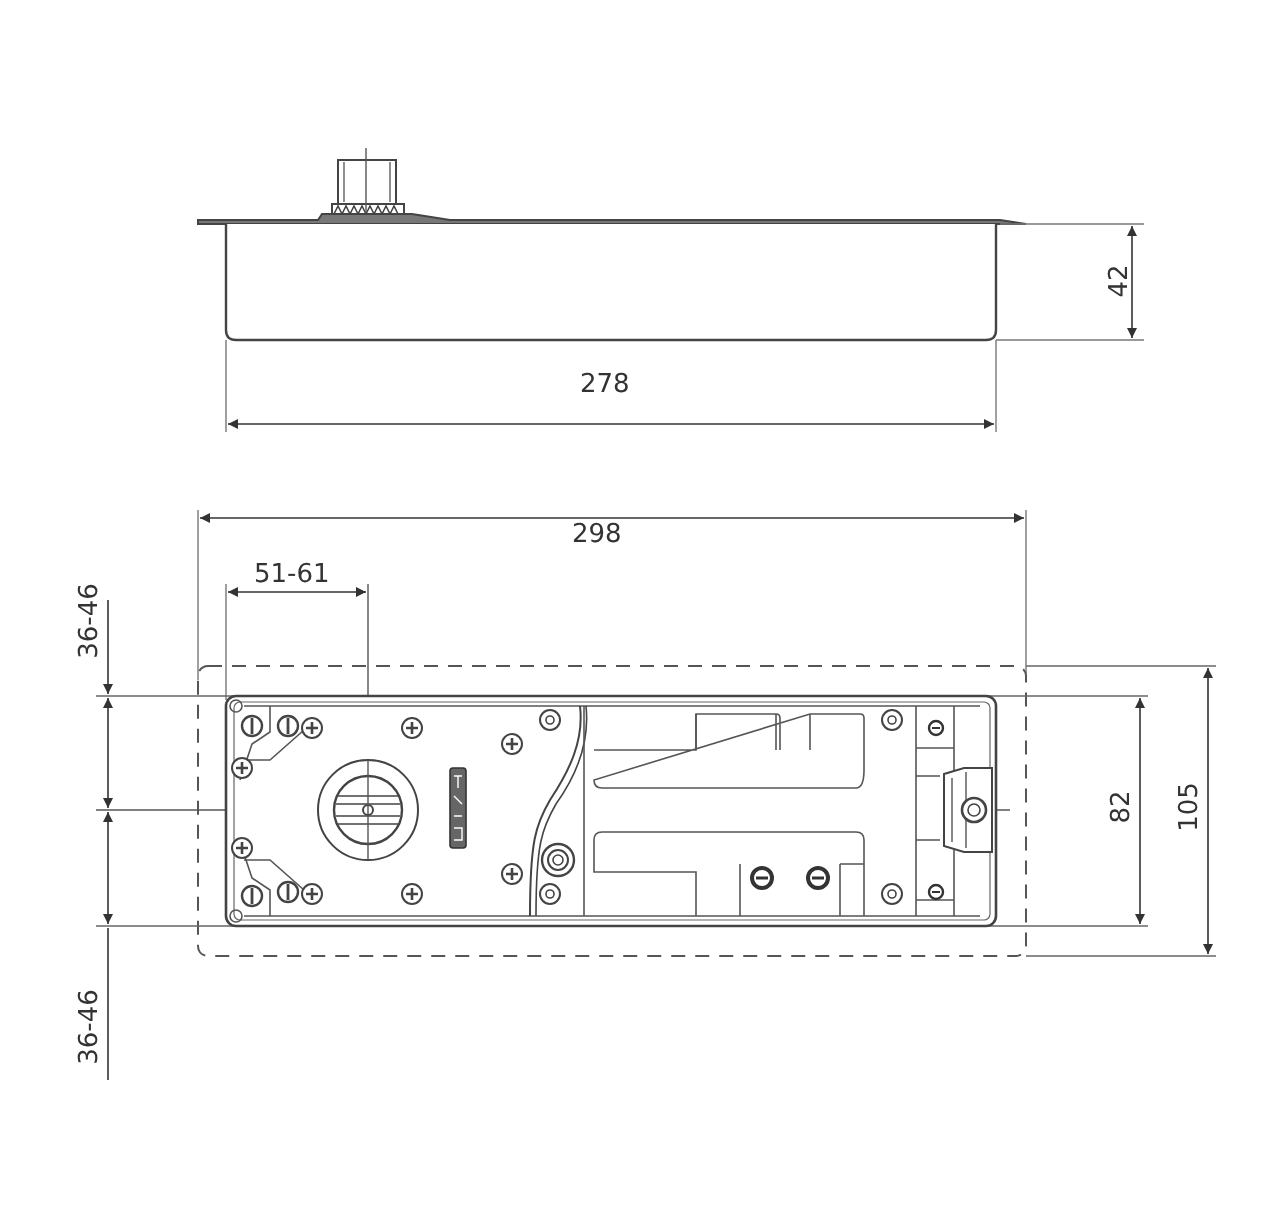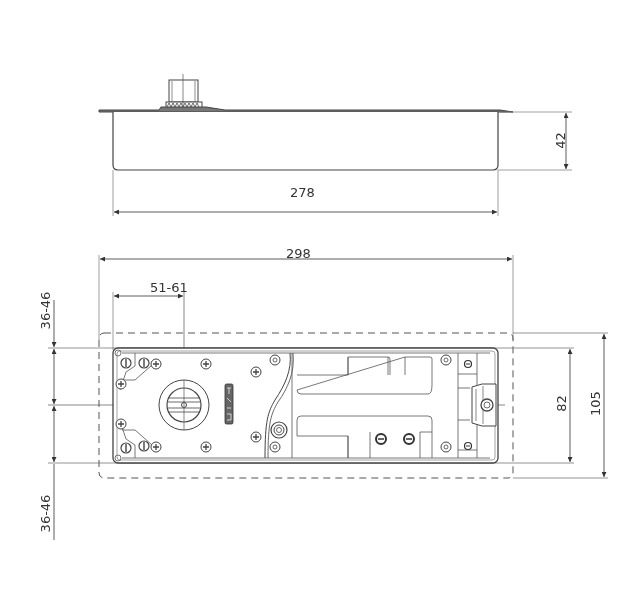--- a/index.html
+++ b/index.html
@@ -149,19 +149,19 @@
     <line x1="54" y1="406" x2="54" y2="462" stroke="#333" stroke-width="0.8" marker-start="url(#arr)" marker-end="url(#arr)"></line>
     <line x1="54" y1="464" x2="54" y2="540" stroke="#333" stroke-width="0.8"></line>
 
     <line x1="570" y1="349" x2="570" y2="462" stroke="#333" stroke-width="0.8" marker-start="url(#arr)" marker-end="url(#arr)"></line>
     <line x1="604" y1="334" x2="604" y2="477" stroke="#333" stroke-width="0.8" marker-start="url(#arr)" marker-end="url(#arr)"></line>
   </g>
 </svg>
 
 <div class="dim-text" style="left:290px;top:186px;">278</div>
 <div class="dim-text rot" style="left:548px;top:134px;width:24px;text-align:center;">42</div>
-<div class="dim-text" style="left:286px;top:247px;">298</div>
-<div class="dim-text" style="left:127px;top:281px;margin-left:23px;">51-61</div>
+<div class="dim-text" style="left:286px;top:261px;">298</div>
+<div class="dim-text" style="left:127px;top:281px;">51-61</div>
 <div class="dim-text rot" style="left:20px;top:304px;width:50px;text-align:center;">36-46</div>
 <div class="dim-text rot" style="left:20px;top:507px;width:50px;text-align:center;">36-46</div>
 <div class="dim-text rot" style="left:549px;top:397px;width:24px;text-align:center;">82</div>
 <div class="dim-text rot" style="left:580px;top:397px;width:30px;text-align:center;">105</div>
 </div>
 
 </body></html>

